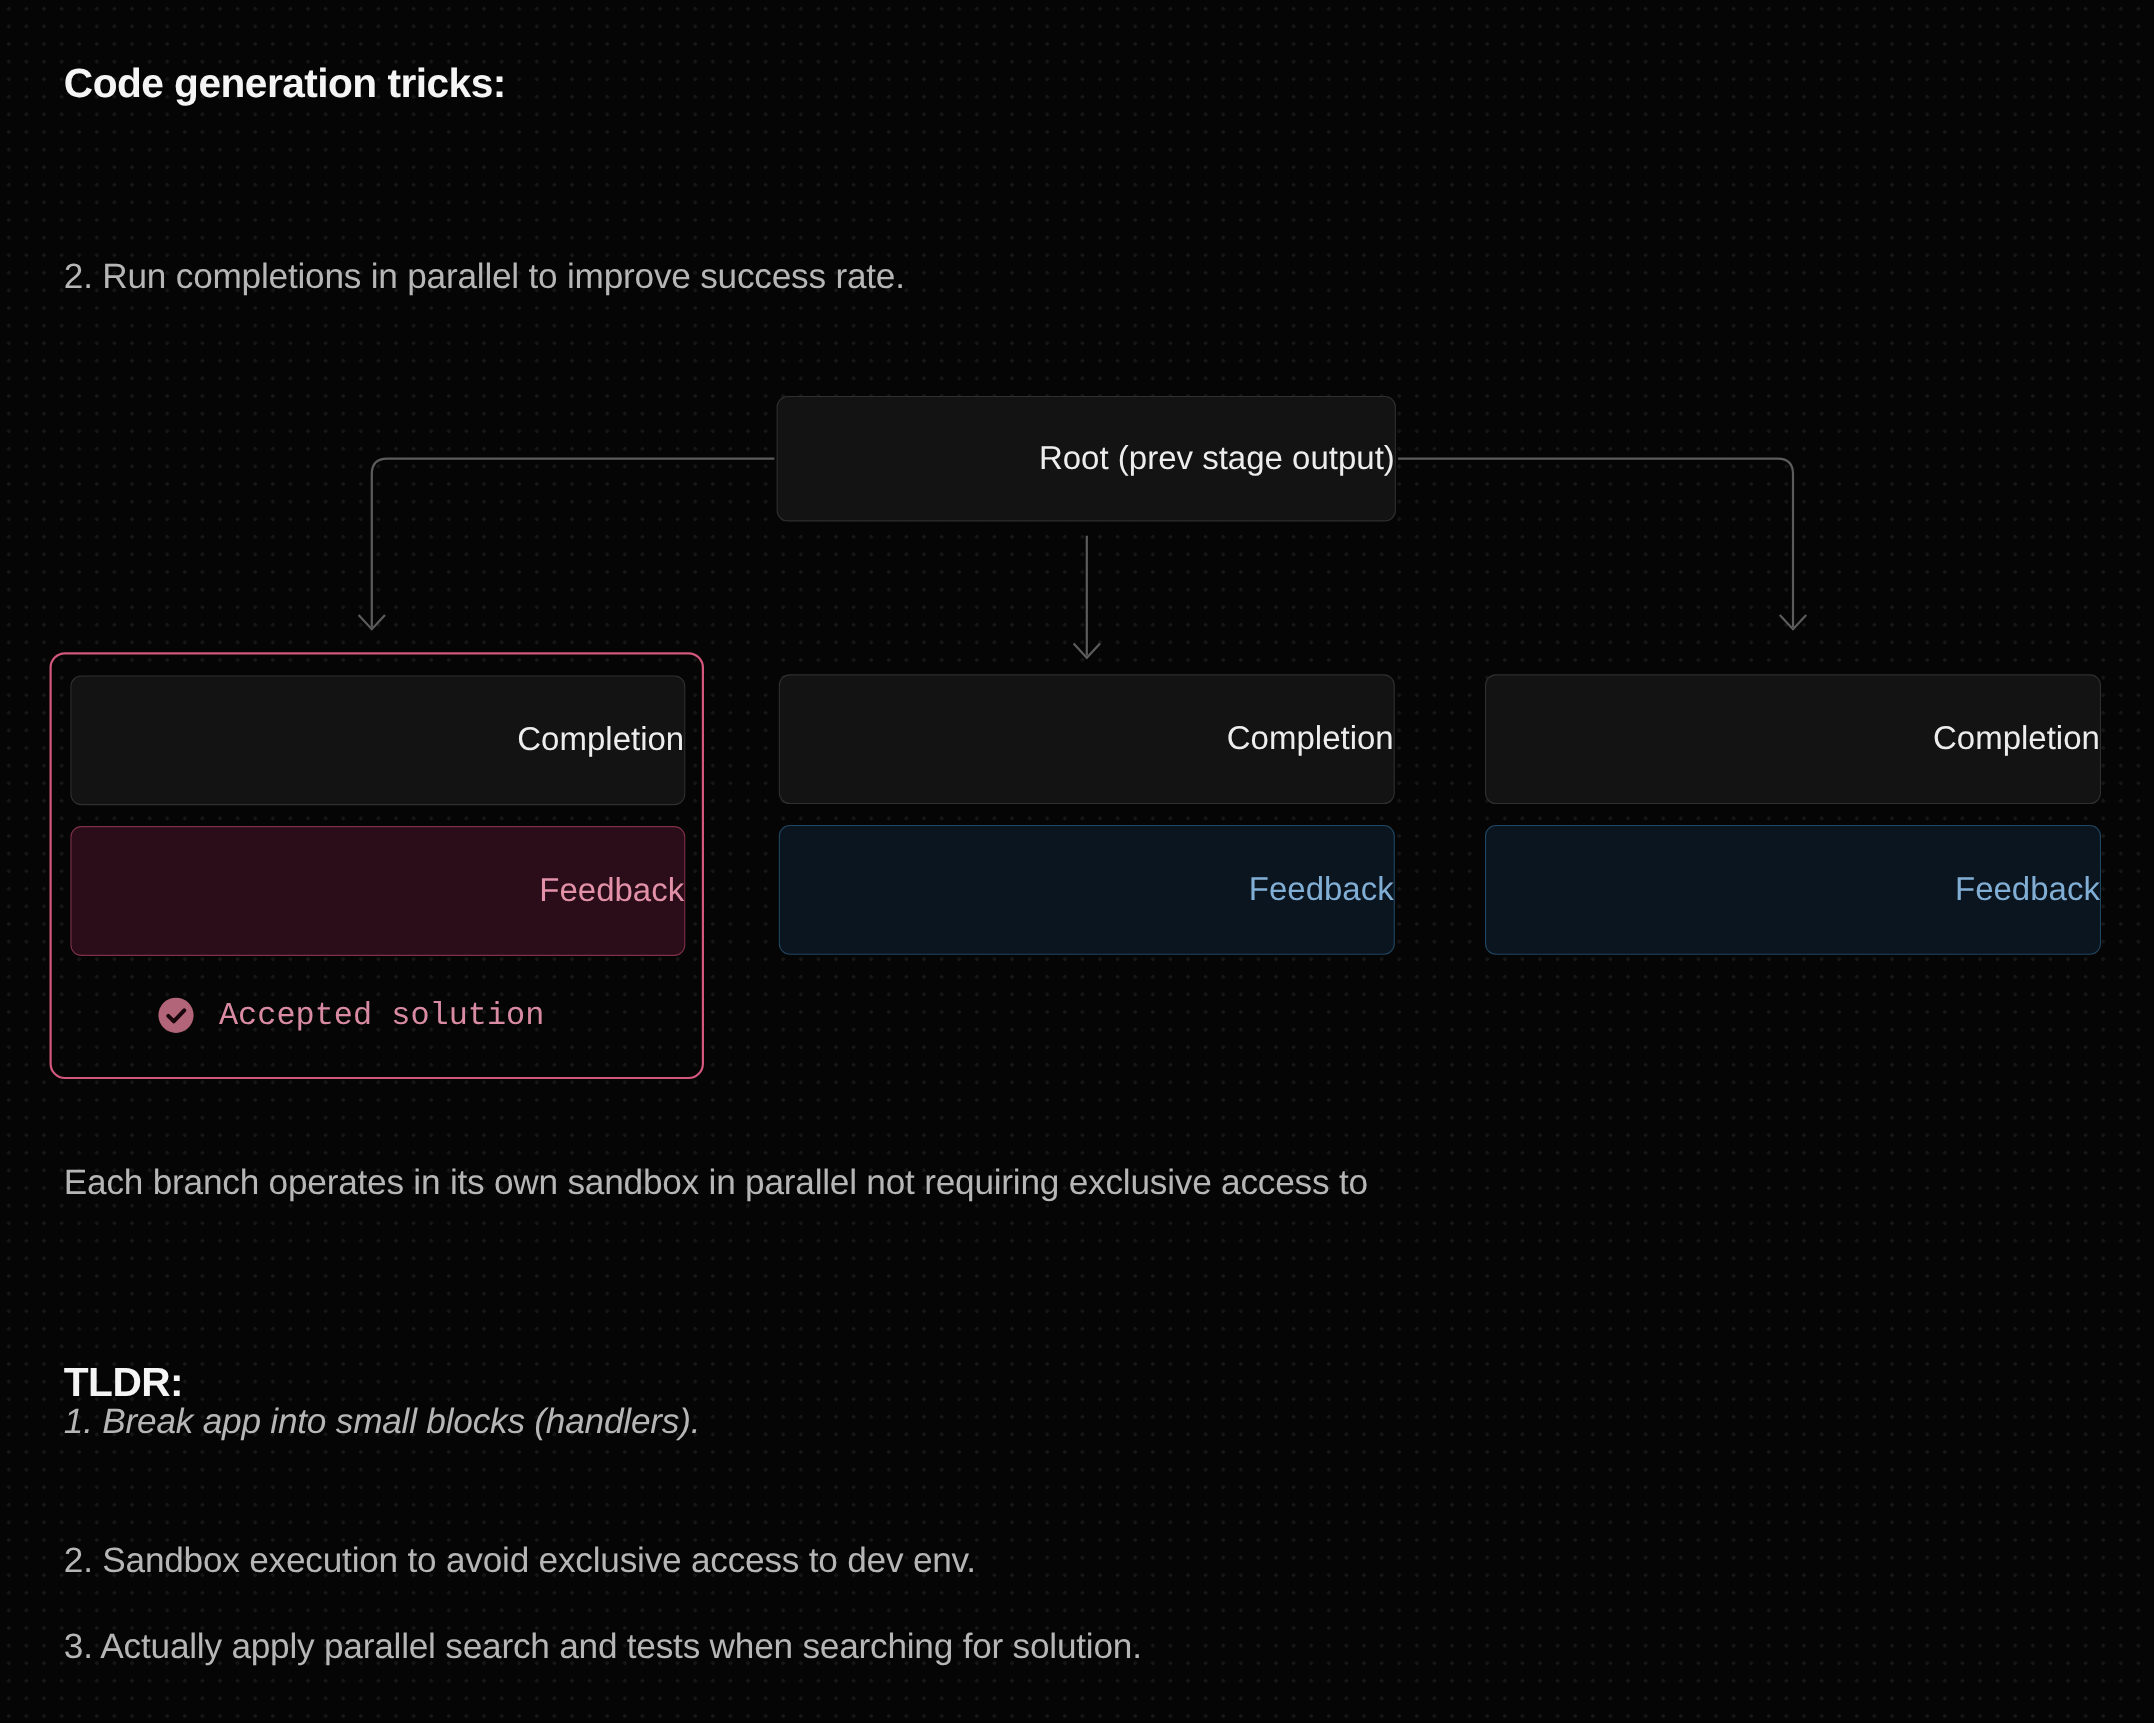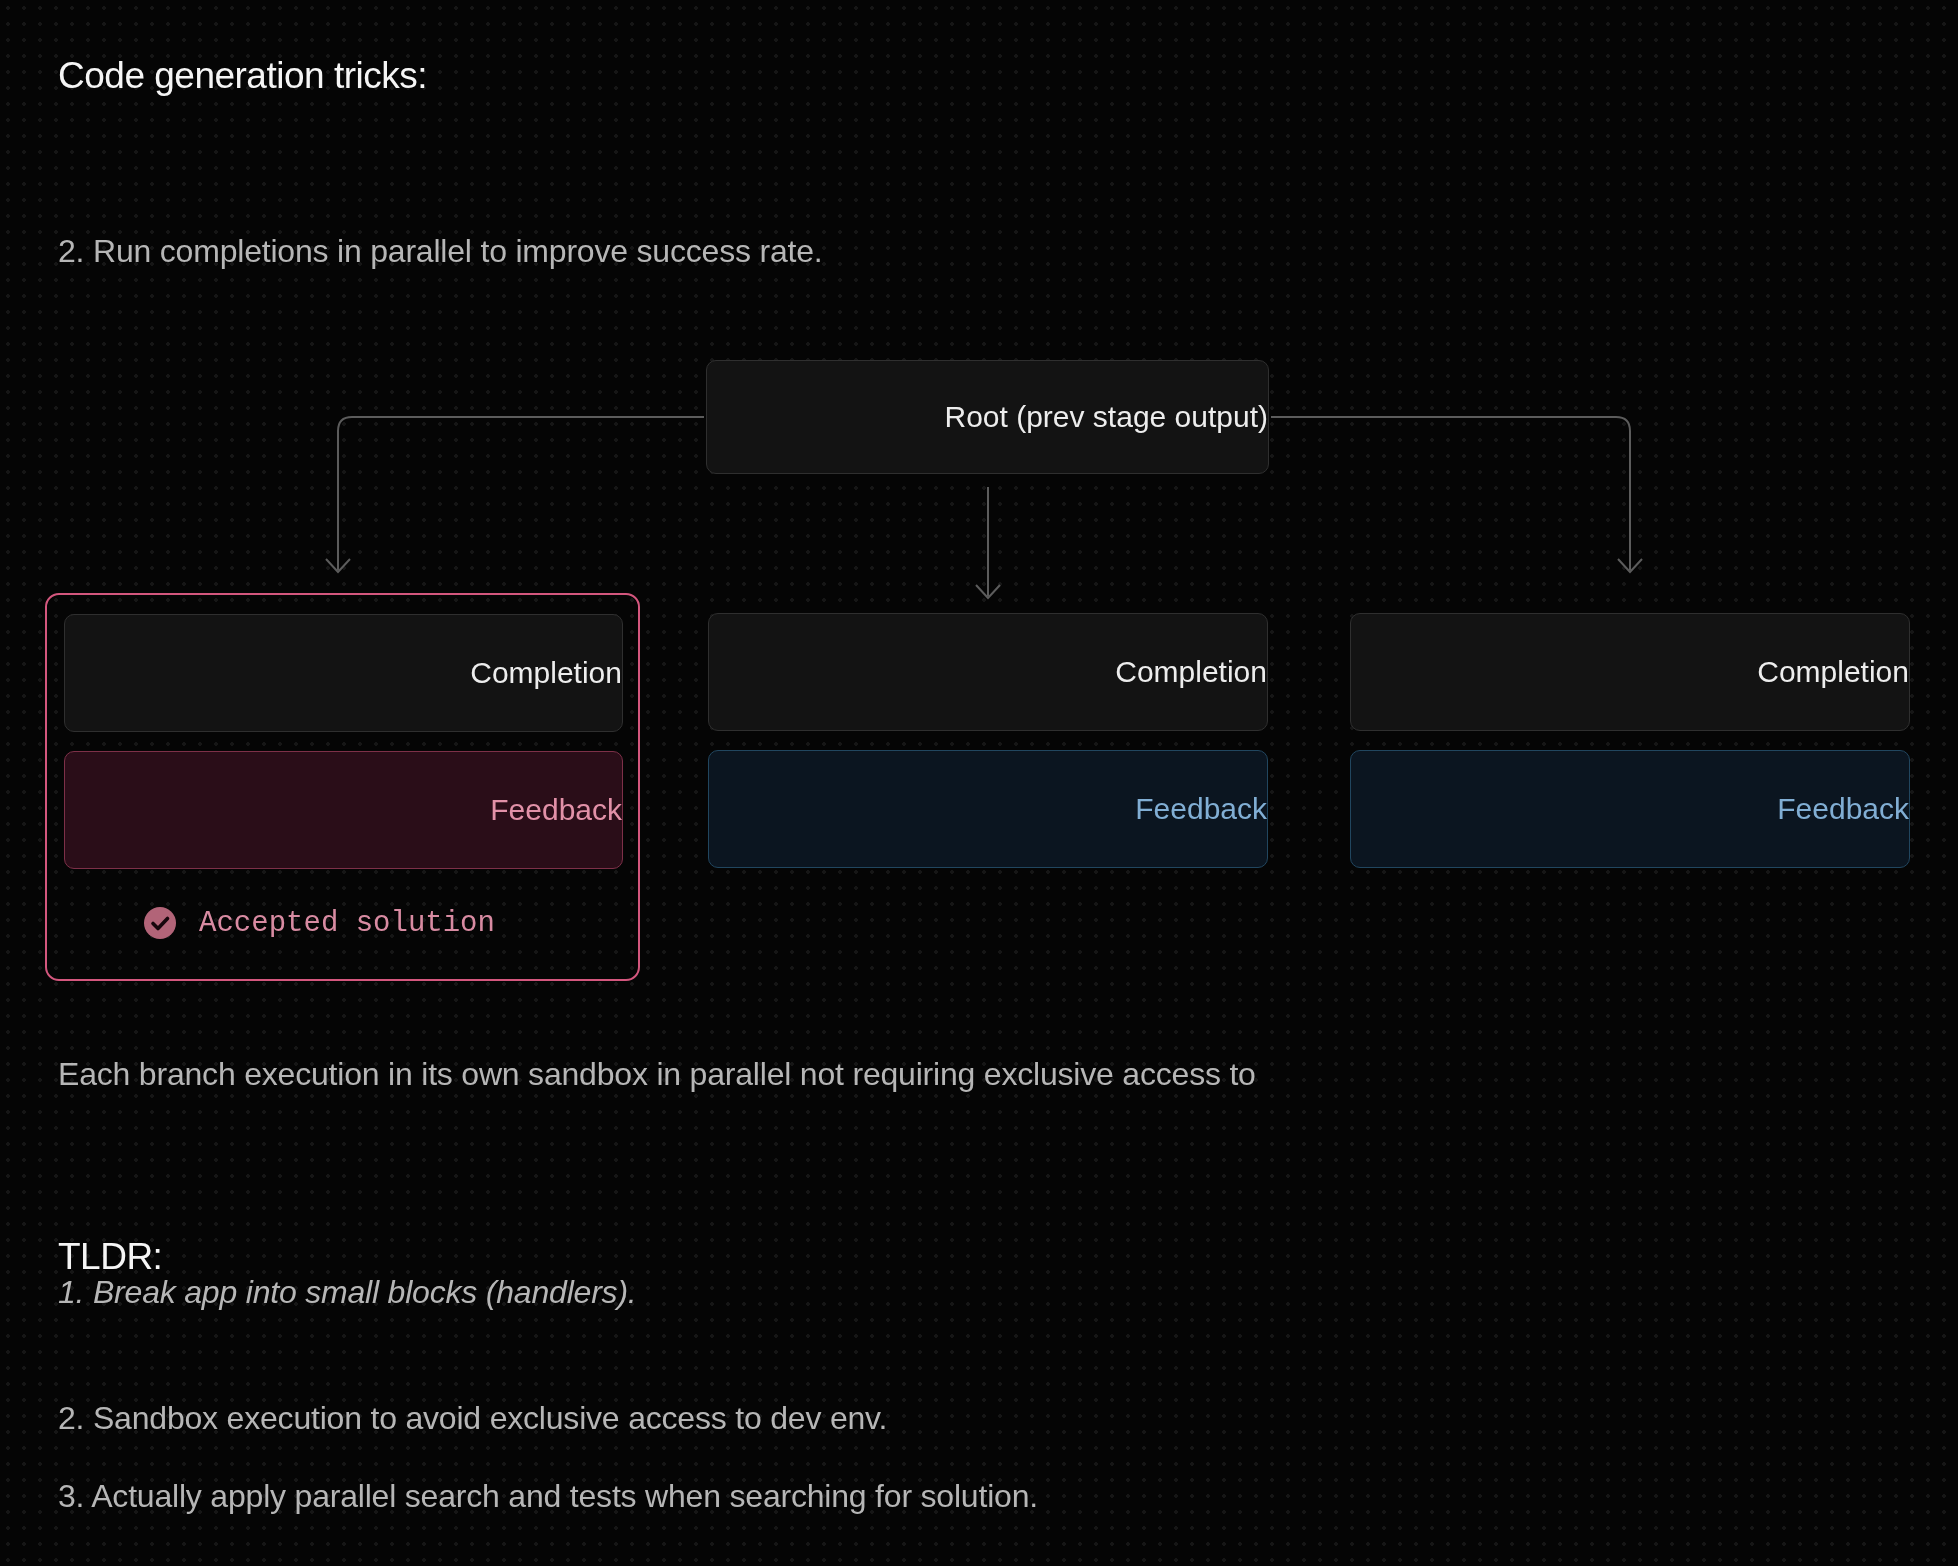--- a/index.html
+++ b/index.html
@@ -8,21 +8,21 @@
     width:1958px;height:1566px;
     overflow:hidden;
     background-color:#050505;
     background-image:radial-gradient(circle,#161616 1.6px,transparent 1.6px);
     background-size:16px 16px;
     font-family:"Liberation Sans",sans-serif;
     -webkit-font-smoothing:antialiased;
   }
   .abs{position:absolute;}
   .h1{
-    font-size:37px;font-weight:400;color:#f5f5f5;letter-spacing:-0.5px;text-align:center;
+    font-size:37px;font-weight:700;color:#f5f5f5;letter-spacing:-0.5px;text-align:center;
   }
   .listitem{
     font-size:32px;font-weight:400;color:#b6b6b6;letter-spacing:-0.2px;
   }
   .para-line{
     font-size:32px;color:#b6b6b6;letter-spacing:-0.2px;line-height:52px;
   }
   .node{
     box-sizing:border-box;
     display:flex;align-items:center;justify-content:flex-end;
@@ -101,21 +101,21 @@
   </div>
 
   <div class="abs node" style="left:1350px;top:613px;width:560px;height:118px;">
     <span>Completion</span>
   </div>
   <div class="abs node feedback-blue" style="left:1350px;top:750px;width:560px;height:118px;">
     <span>Feedback</span>
   </div>
 
   <div class="abs" style="left:58px;top:1048px;">
-    <div class="para-line">Each branch execution in its own sandbox in parallel not requiring exclusive access to</div>
+    <div class="para-line">Each branch operates in its own sandbox in parallel not requiring exclusive access to</div>
   </div>
 
   <div class="abs h1" style="left:58px;top:1236px;">TLDR:</div>
   <div class="abs listitem" style="left:58px;top:1274px;font-style:italic;">1. Break app into small blocks (handlers).</div>
   <div class="abs listitem" style="left:58px;top:1400px;">2. Sandbox execution to avoid exclusive access to dev env.</div>
   <div class="abs listitem" style="left:58px;top:1478px;">3. Actually apply parallel search and tests when searching for solution.</div>
 
 </div>
 
 </body></html>

